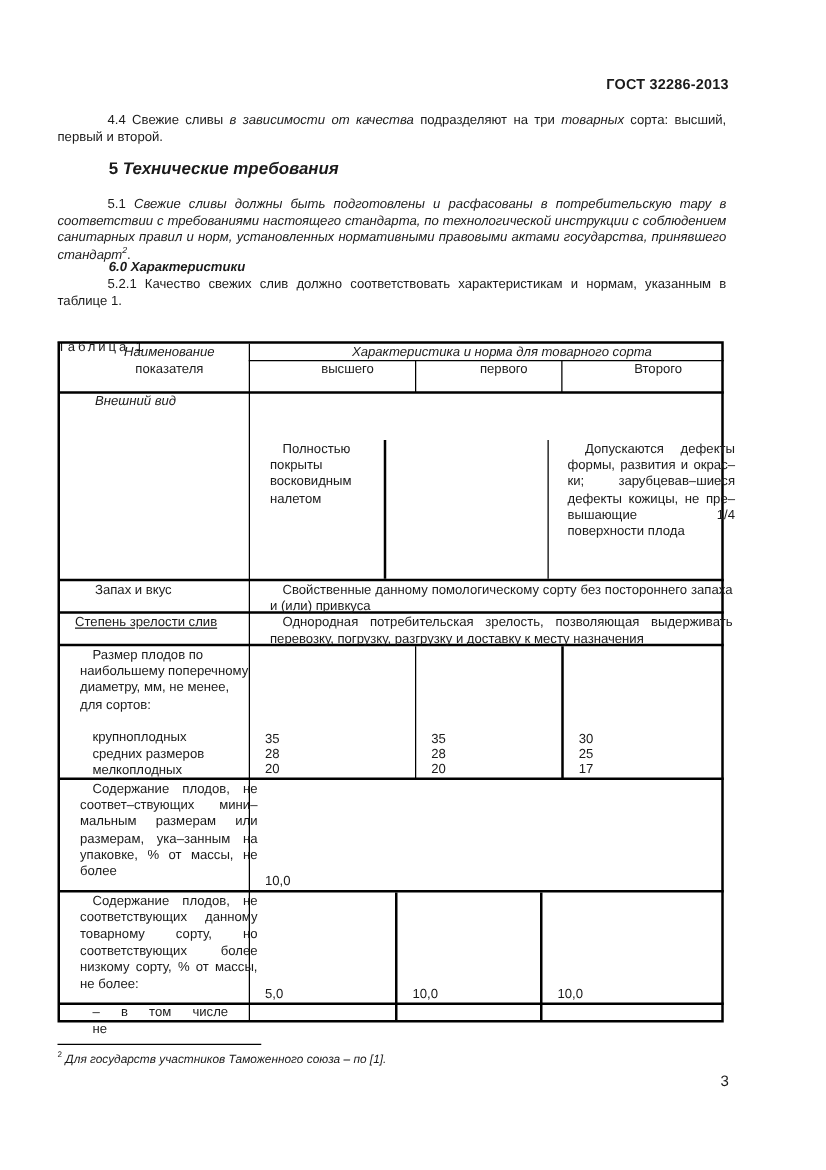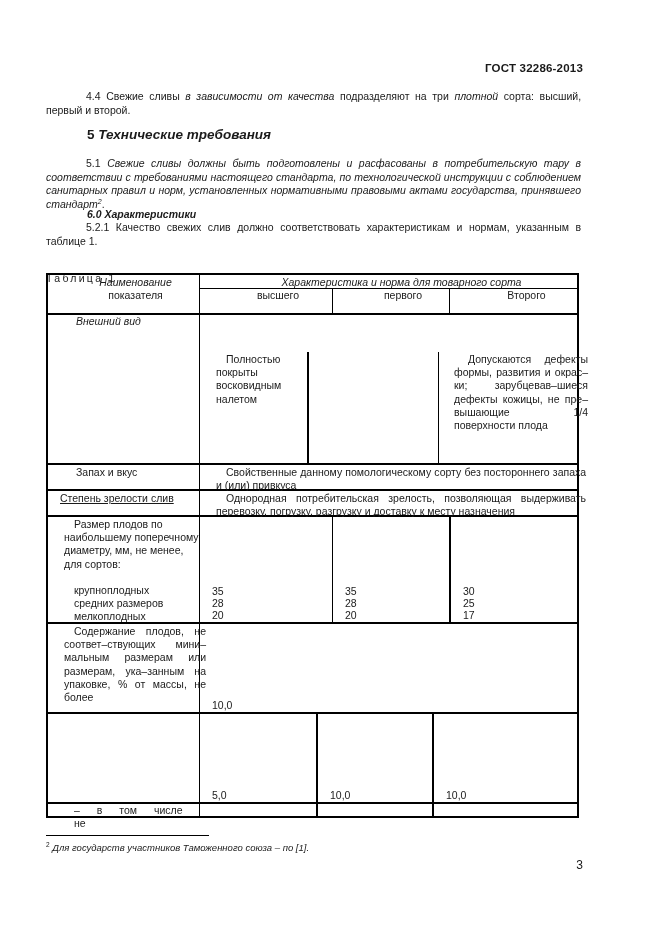--- a/index.html
+++ b/index.html
@@ -34,21 +34,21 @@
 </head>
 <body>
 
 <div class="abs header-code">ГОСТ  32286-2013</div>
 
 <div class="abs para indent" style="top:90px;">
   <span>4.4</span>
   <span>Свежие сливы</span>
   <span class="it">в зависимости от качества</span>
   <span>подразделяют на три</span>
-  <span class="it">плотной</span>
+  <span class="it">товарных</span>
   <span>сорта: высший, первый и второй.</span>
 </div>
 
 <div class="abs section-title">
   <span>5</span>
   <span class="it">Технические требования</span>
 </div>
 
 <div class="abs para indent" style="top:157px;">
   <span>5.1</span>
@@ -121,20 +121,21 @@
   <div class="cell num" style="left:285px; top:322px; width:116px;">28</div>
   <div class="cell num" style="left:285px; top:334px; width:116px;">20</div>
 
   <div class="cell num" style="left:403px; top:310px; width:128px;">30</div>
   <div class="cell num" style="left:403px; top:322px; width:128px;">25</div>
   <div class="cell num" style="left:403px; top:334px; width:128px;">17</div>
 
   <div class="cell just" style="left:4px; top:350px; width:142px; text-indent:10px;">Содержание плодов, не соответ–ствующих мини–мальным размерам или размерам, ука–занным на упаковке, % от массы, не более</div>
   <div class="cell num" style="left:152px; top:424px; width:379px;">10,0</div>
 
+  <div class="cell just" style="left:4px; top:440px; width:142px; text-indent:10px;">Содержание плодов, не соответствующих данному товарному сорту, но соответствующих более низкому сорту, % от массы, не более:</div>
   <div class="cell num" style="left:152px; top:514px; width:116px;">5,0</div>
   <div class="cell num" style="left:270px; top:514px; width:114px;">10,0</div>
   <div class="cell num" style="left:386px; top:514px; width:145px;">10,0</div>
 
   <div class="cell" style="left:14px; top:529px; width:132px; word-spacing:14px;">– в том числе не</div>
 </div>
 
 <div class="abs footnote-rule"></div>
 <div class="abs footnote">
   <sup>2</sup>

